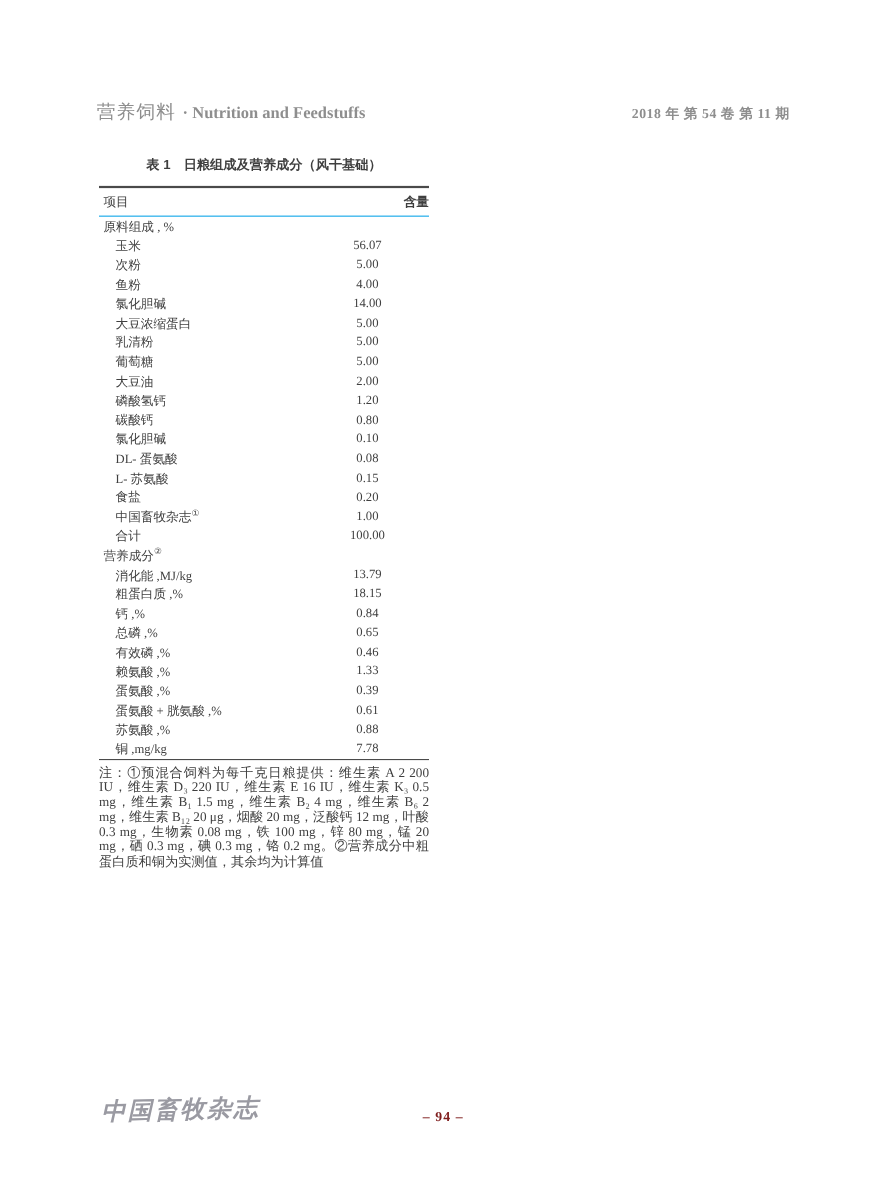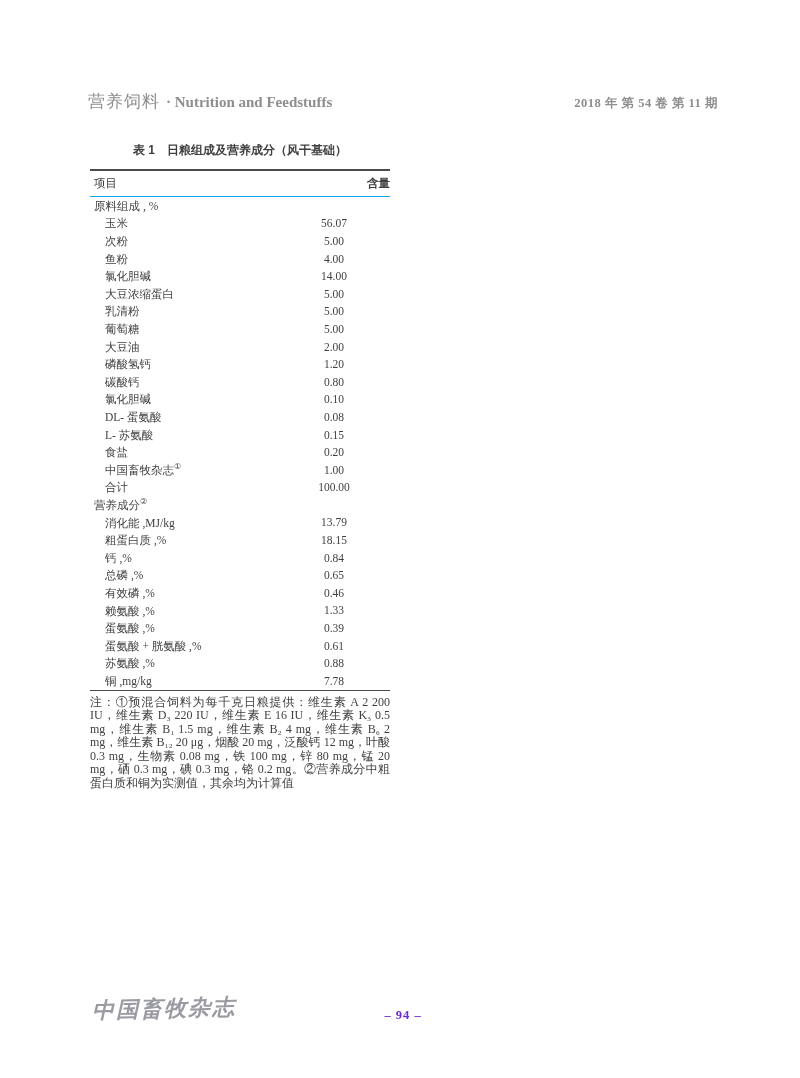--- a/index.html
+++ b/index.html
@@ -34,21 +34,21 @@
   .left-paras p{font-size:13.4px;line-height:25px;}
   .right-paras p{font-size:13.2px;line-height:20.6px;}
   .right-paras p.formula{text-indent:2.2em;}
   .right-paras p.heading{font-family:"Liberation Sans","DejaVu Sans",sans-serif;
         font-weight:bold;font-size:15px;margin:11px 0 9px 0;}
   
   .footer-logo{position:absolute;left:92px;top:994px;color:#9a9aa2;font-size:22px;
         font-style:italic;font-weight:bold;letter-spacing:2px;transform:rotate(-1.5deg);
         font-family:"Liberation Serif","DejaVu Serif",serif;}
   .page-num{position:absolute;left:88px;top:1008px;width:630px;text-align:center;
-        font-size:12.5px;font-weight:bold;color:#6d28d9;letter-spacing:1px;}
+        font-size:12.5px;font-weight:bold;color:#7f1d1d;letter-spacing:1px;}
 </style>
 </head>
 <body>
 
 <div class="page">
 
   <div class="header">
     <div>
       <span class="logo-cn">营养饲料</span><span class="logo-en">· Nutrition and Feedstuffs</span>
     </div>

